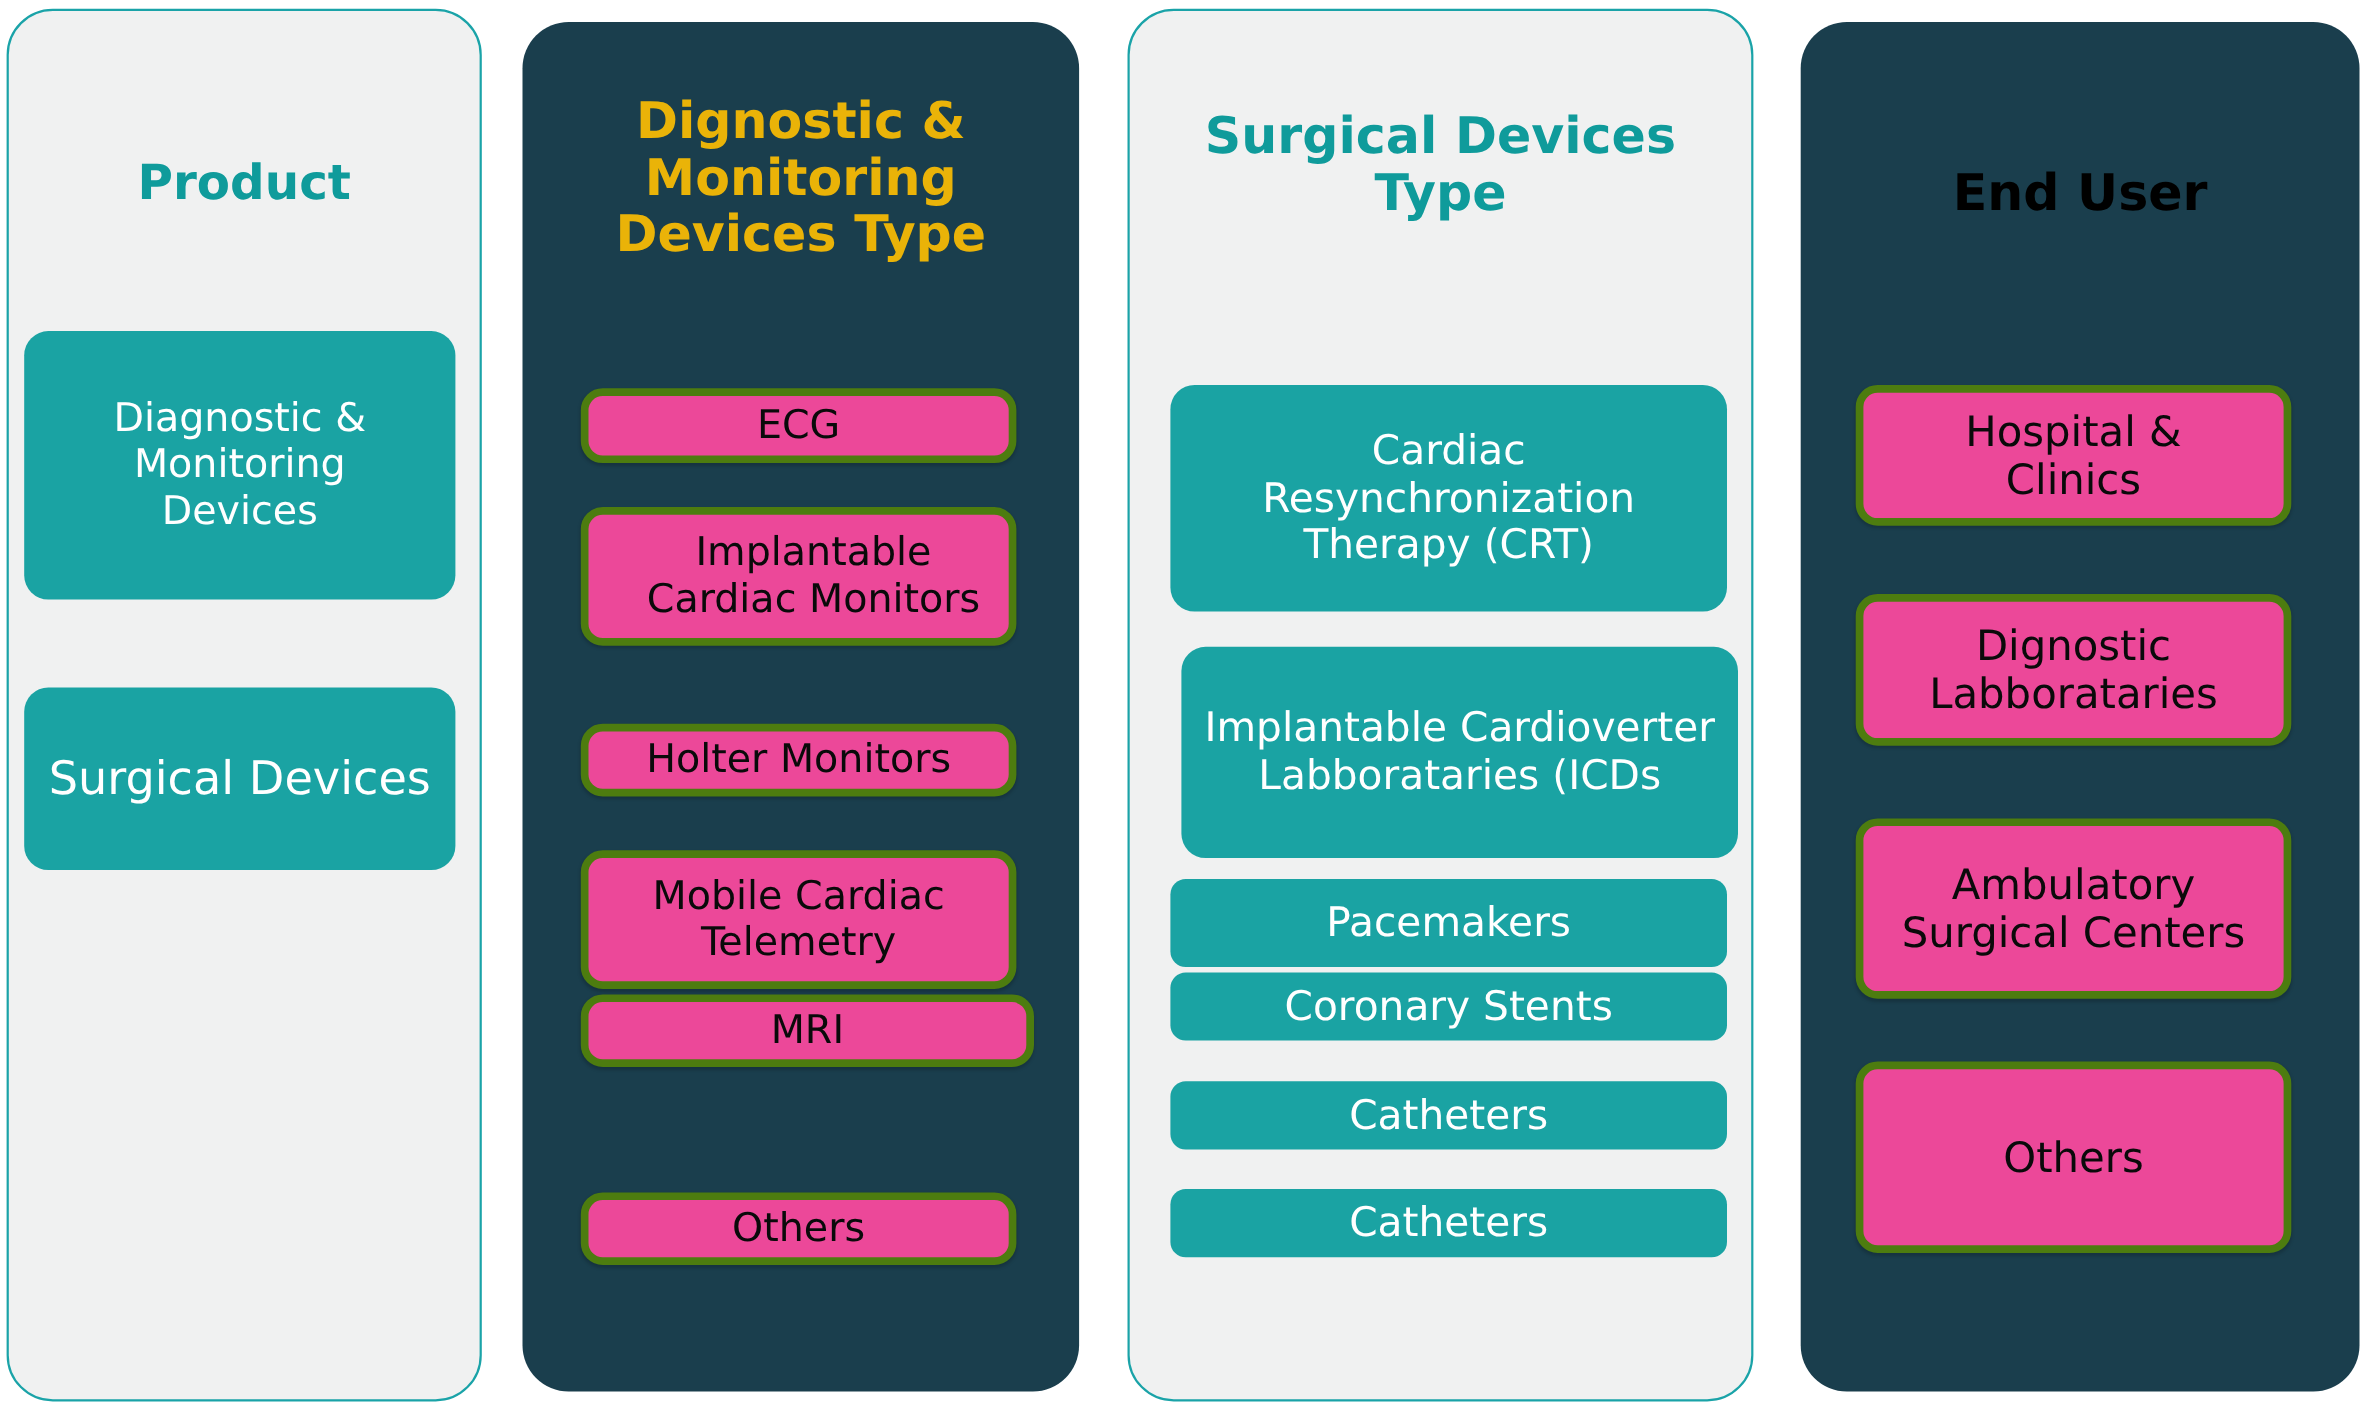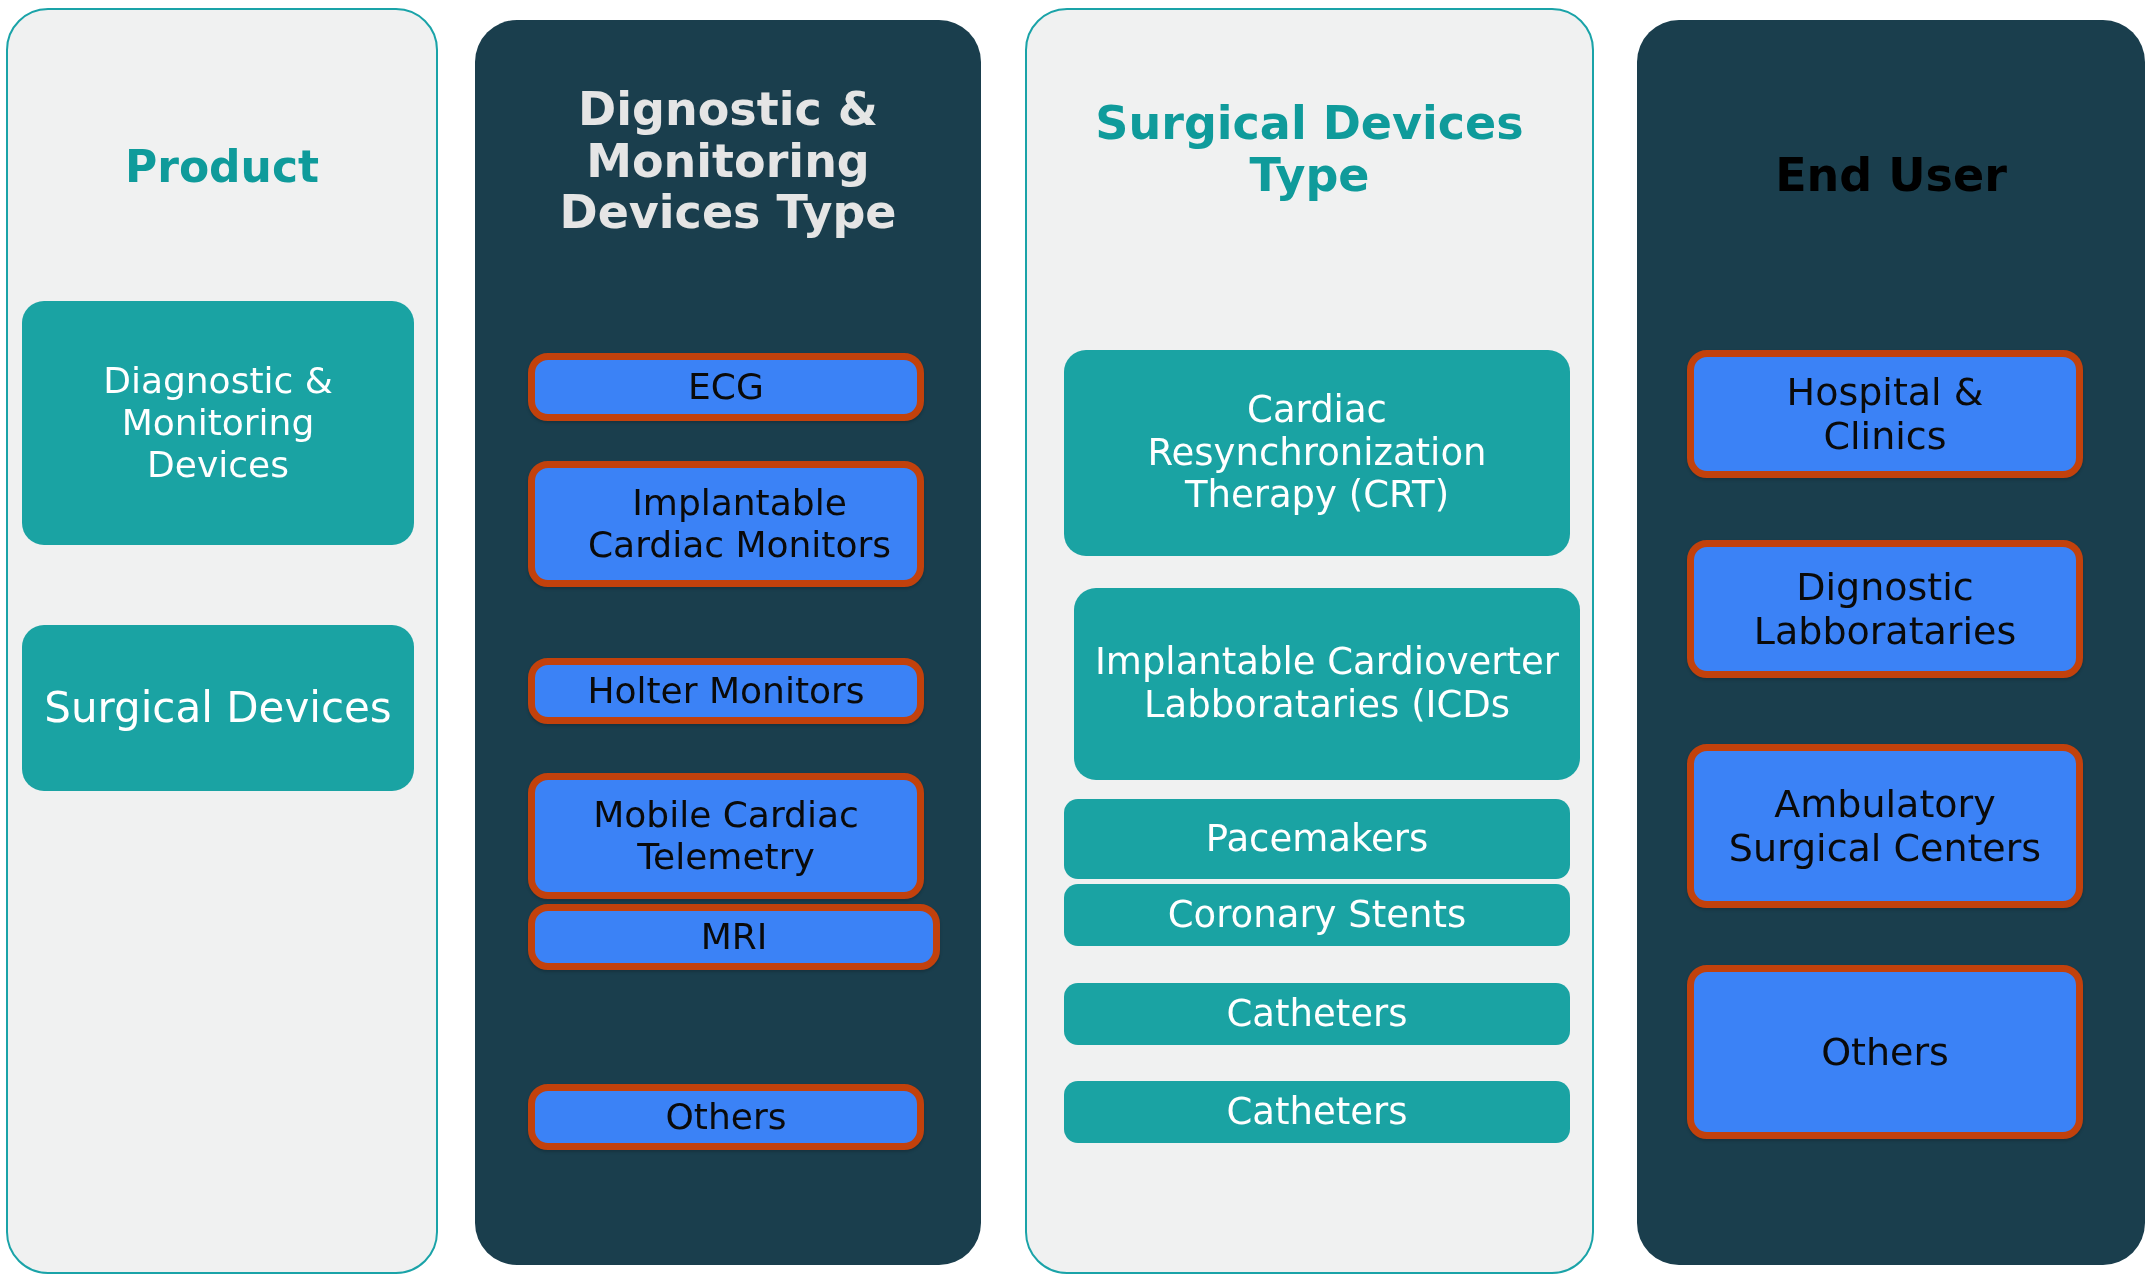--- a/index.html
+++ b/index.html
@@ -37,44 +37,44 @@
     border: none;
   }
 
   .panel-title {
     text-align: center;
     font-weight: bold;
     line-height: 1.12;
     white-space: pre-line;
   }
   .title-teal  { color: #0f9b9b; }
-  .title-white { color: #e5e5e5; }
+  .title-white { color: #eab308; }
   .title-black { color: #000000; }
 
   .node {
     position: absolute;
     box-sizing: border-box;
     display: flex;
     align-items: center;
     justify-content: center;
     text-align: center;
     line-height: 1.16;
     white-space: pre-line;
     padding: 2px 10px;
   }
   .node.teal {
     background: #1aa3a3;
     color: #ffffff;
     border-radius: 14px;
   }
   .node.teal.soft { border-radius: 22px; }
   .node.grey {
-    background: #3b82f6;
+    background: #ec4899;
     color: #0a0a0a;
-    border: 7px solid #c2410c;
+    border: 7px solid #4d7c0f;
     border-radius: 20px;
     box-shadow: 0 2px 3px rgba(0,0,0,0.18);
   }
 </style>
 </head>
 <body>
 
 <div id="canvas">
 
   <div class="panel light" style="left:6px; top:8px; width:432px; height:1266px;">

